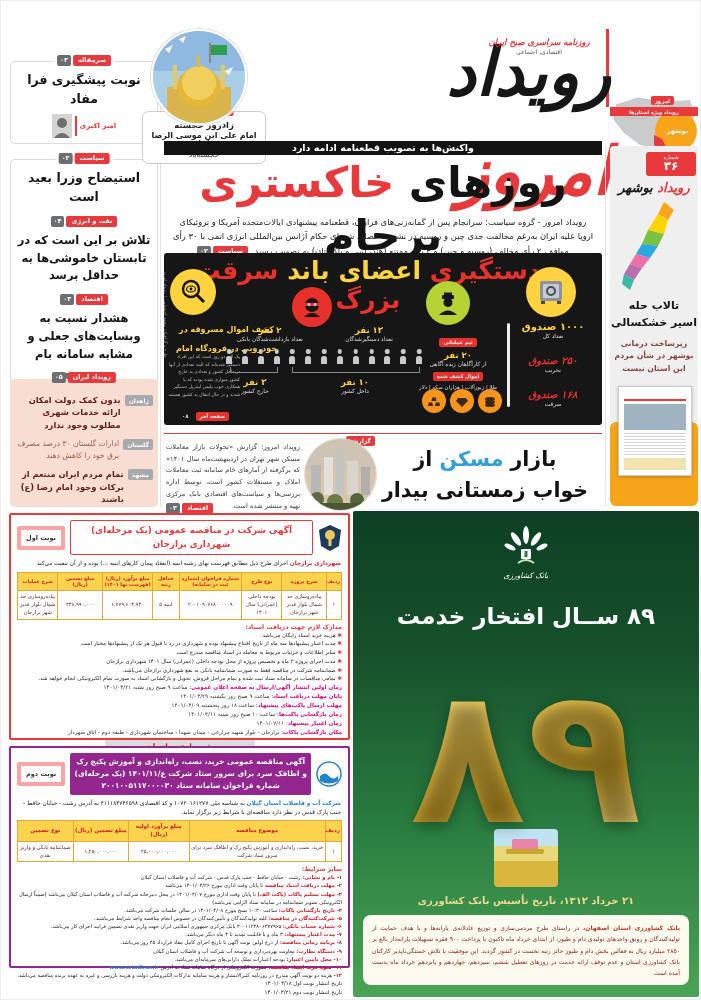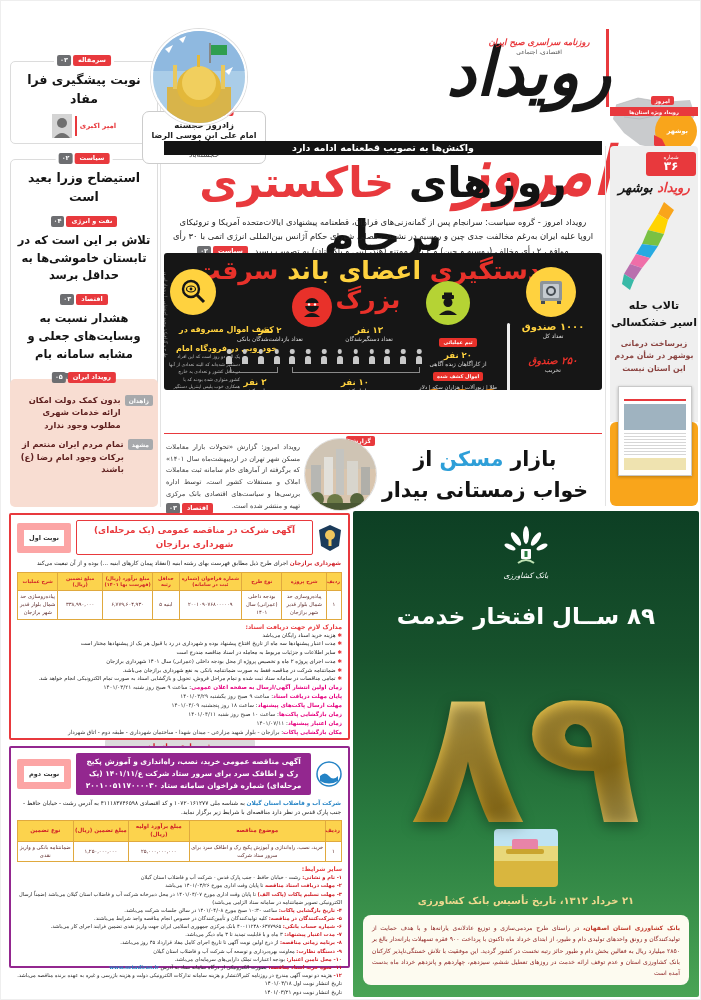--- a/index.html
+++ b/index.html
@@ -55,21 +55,21 @@
   .pvtext{font-size:8.3px;font-weight:bold;color:#5f2120;line-height:1.5;}
   .pvtext.lite{font-weight:normal;color:#9c5a50;font-size:7.6px;}
 
   
   .kickerbar{left:163px;top:140px;width:438px;height:14px;background:#131313;color:#fff;font-size:9.5px;font-weight:bold;text-align:center;line-height:14px;z-index:3;}
   .mainhead{left:163px;top:156px;width:438px;text-align:center;font-size:42px;font-weight:bold;letter-spacing:-2px;line-height:1.25;color:#131313;}
   .mainhead .hl{color:#e8393d;}
   .leadp{left:171px;top:214px;width:422px;font-size:8.4px;color:#222;line-height:1.7;text-align:center;}
 
   
-  .info{left:163px;top:252px;width:438px;height:137px;background:#161616;border-radius:3px;overflow:hidden;}
+  .info{left:163px;top:252px;width:438px;height:172px;background:#161616;border-radius:3px;overflow:hidden;}
   .info .ititle{position:absolute;top:3px;left:30px;right:60px;text-align:center;font-size:25px;font-weight:bold;letter-spacing:-1px;}
   .iy{color:#ffd23f;} .ir{color:#e8312a;}
   .circ{position:absolute;border-radius:50%;display:flex;align-items:center;justify-content:center;}
   .statv{color:#ffd23f;font-weight:bold;font-size:8.5px;}
   .statl{color:#ddd;font-size:5.8px;margin-top:1px;}
   .redv{color:#e8312a;font-weight:bold;font-size:10px;font-style:italic;}
   .itag{display:inline-block;background:#e8312a;color:#fff;font-size:5px;font-weight:bold;padding:1.5px 4px;border-radius:2px;}
   .persons{position:absolute;left:62px;top:96px;width:196px;display:flex;justify-content:space-between;}
   .person{position:relative;width:6px;height:15px;}
   .person::before{content:"";position:absolute;top:0;left:50%;transform:translateX(-50%);width:4.5px;height:4.5px;border-radius:50%;background:#c9c9c9;}
@@ -100,21 +100,21 @@
   .stripsub{position:absolute;top:192px;left:4px;right:4px;text-align:center;font-size:7.8px;font-weight:bold;color:#8a4340;line-height:1.6;}
   .orangebox{left:609px;top:421px;width:88px;height:84px;background:#f9a51b;border-radius:6px;}
   .thumb{left:617px;top:385px;width:72px;height:88px;background:#fff;border:1px solid #c9c9c9;box-shadow:0 1px 3px rgba(0,0,0,.25);overflow:hidden;}
   .orangetext{left:613px;top:463px;width:80px;text-align:center;font-size:7.6px;font-weight:bold;color:#c1272d;line-height:1.55;}
 
   
   .ad{position:absolute;left:8px;width:341px;background:#fff;box-sizing:border-box;}
   .ad1{top:512px;height:227px;border:2.5px solid #e8393d;border-radius:2px;padding:5px 6px;}
   .ad2{top:745px;height:222px;border:2.5px solid #93278f;border-radius:2px;padding:5px 6px;}
   .adhdr{display:flex;align-items:center;gap:5px;}
-  .notice{border:7px solid #fca5a5;color:#333;font-size:6.5px;font-weight:bold;padding:4px 5px;border-radius:2px;flex:0 0 auto;}
+  .notice{border:4px solid #fca5a5;color:#333;font-size:6.5px;font-weight:bold;padding:4px 5px;border-radius:2px;flex:0 0 auto;}
   .adtitle1{flex:1;border:1.5px solid #e8393d;color:#e8393d;font-size:8.8px;font-weight:bold;text-align:center;line-height:1.55;padding:3px 4px;border-radius:2px;}
   .adtitle2{flex:1;background:#93278f;color:#fff;font-size:7.4px;font-weight:bold;text-align:center;line-height:1.6;padding:3px 4px;border-radius:2px;}
   .adintro{font-size:5.8px;color:#222;line-height:1.6;margin:4px 1px 3px;text-align:right;}
   .adintro .org{color:#2483c5;font-weight:bold;}
   .tbl{width:100%;border-collapse:collapse;table-layout:fixed;}
   .tbl th{background:#fcd34d;color:#d01e26;font-size:4.9px;font-weight:bold;border:1px solid #e0a93e;padding:2px 1px;line-height:1.4;}
   .tbl td{color:#5d2a2a;font-size:5.2px;border:1px solid #e0a93e;padding:2px 1px;text-align:center;line-height:1.5;}
   .docs{color:#e8393d;font-weight:bold;font-size:6.2px;margin:3px 0 1px;}
   .blt{font-size:5.4px;color:#222;line-height:1.62;text-align:right;}
   .blt .star{color:#e8393d;font-weight:bold;}
@@ -244,20 +244,24 @@
   </div>
 
   <div class="sbox pinkbox" style="top:378px;height:128px;">
     <span class="tag boxtag" style="background:transparent;">
       <span class="lbl">رویداد ایران</span>
       <span class="num">۰۵</span>
     </span>
     <div class="pvitem">
       <span class="pvcity">زاهدان</span>
       <span class="pvtext">بدون کمک دولت امکان ارائه خدمات شهری مطلوب وجود ندارد</span>
+    </div>
+    <div class="pvitem">
+      <span class="pvcity">گلستان</span>
+      <span class="pvtext lite">ادارات گلستان ۳۰ درصد مصرف برق خود را کاهش دهند</span>
     </div>
     <div class="pvitem">
       <span class="pvcity">مشهد</span>
       <span class="pvtext">تمام مردم ایران منتعم از برکات وجود امام رضا (ع) باشند</span>
     </div>
   </div>
 
   <div class="abs kickerbar">واکنش‌ها به تصویب قطعنامه ادامه دارد</div>
   <div class="abs mainhead">
     <span>روزهای</span>

